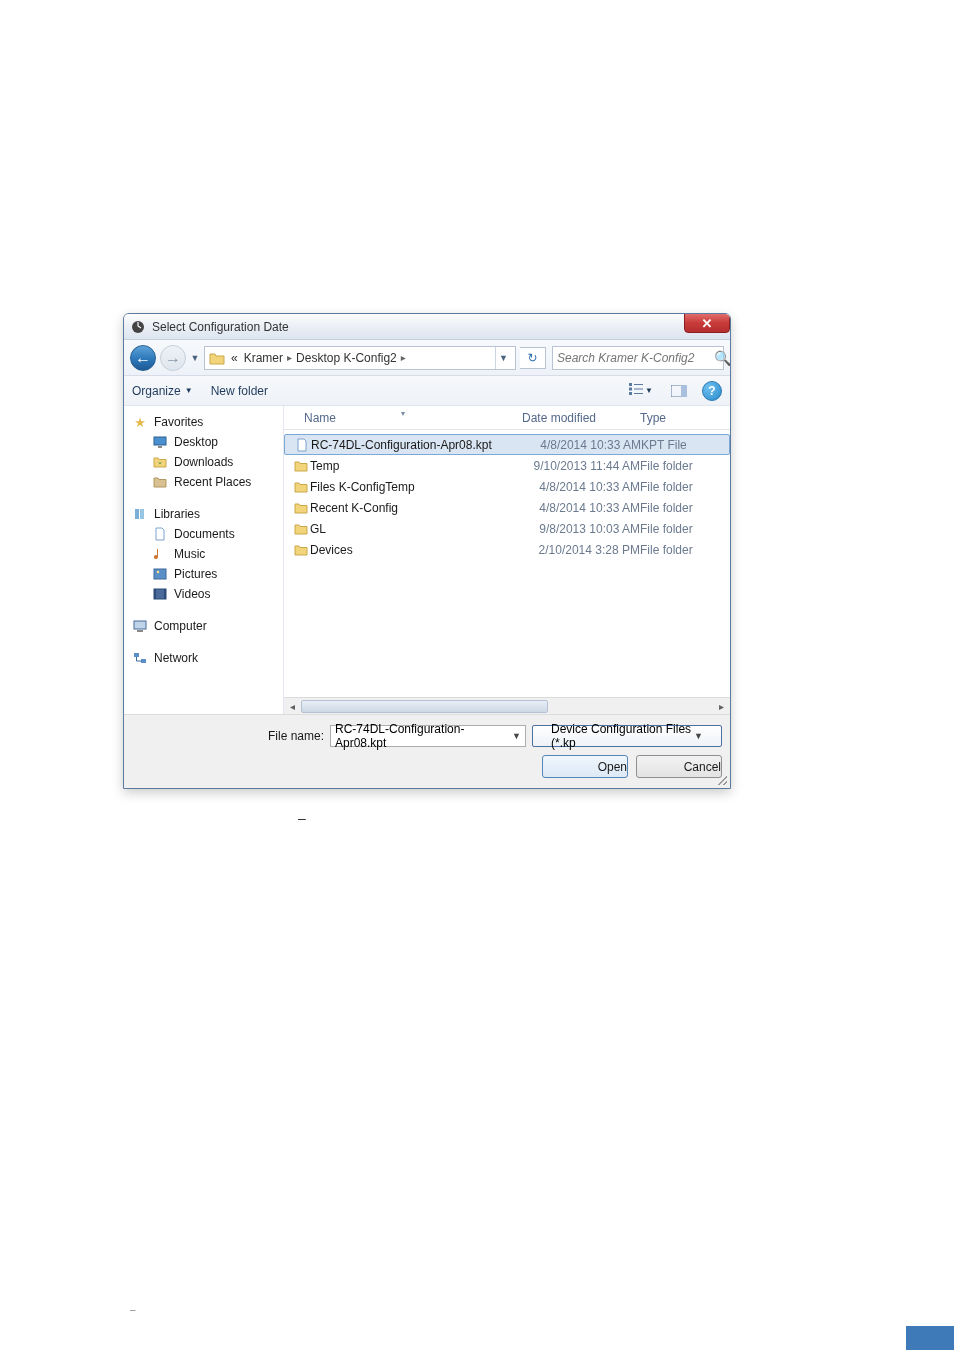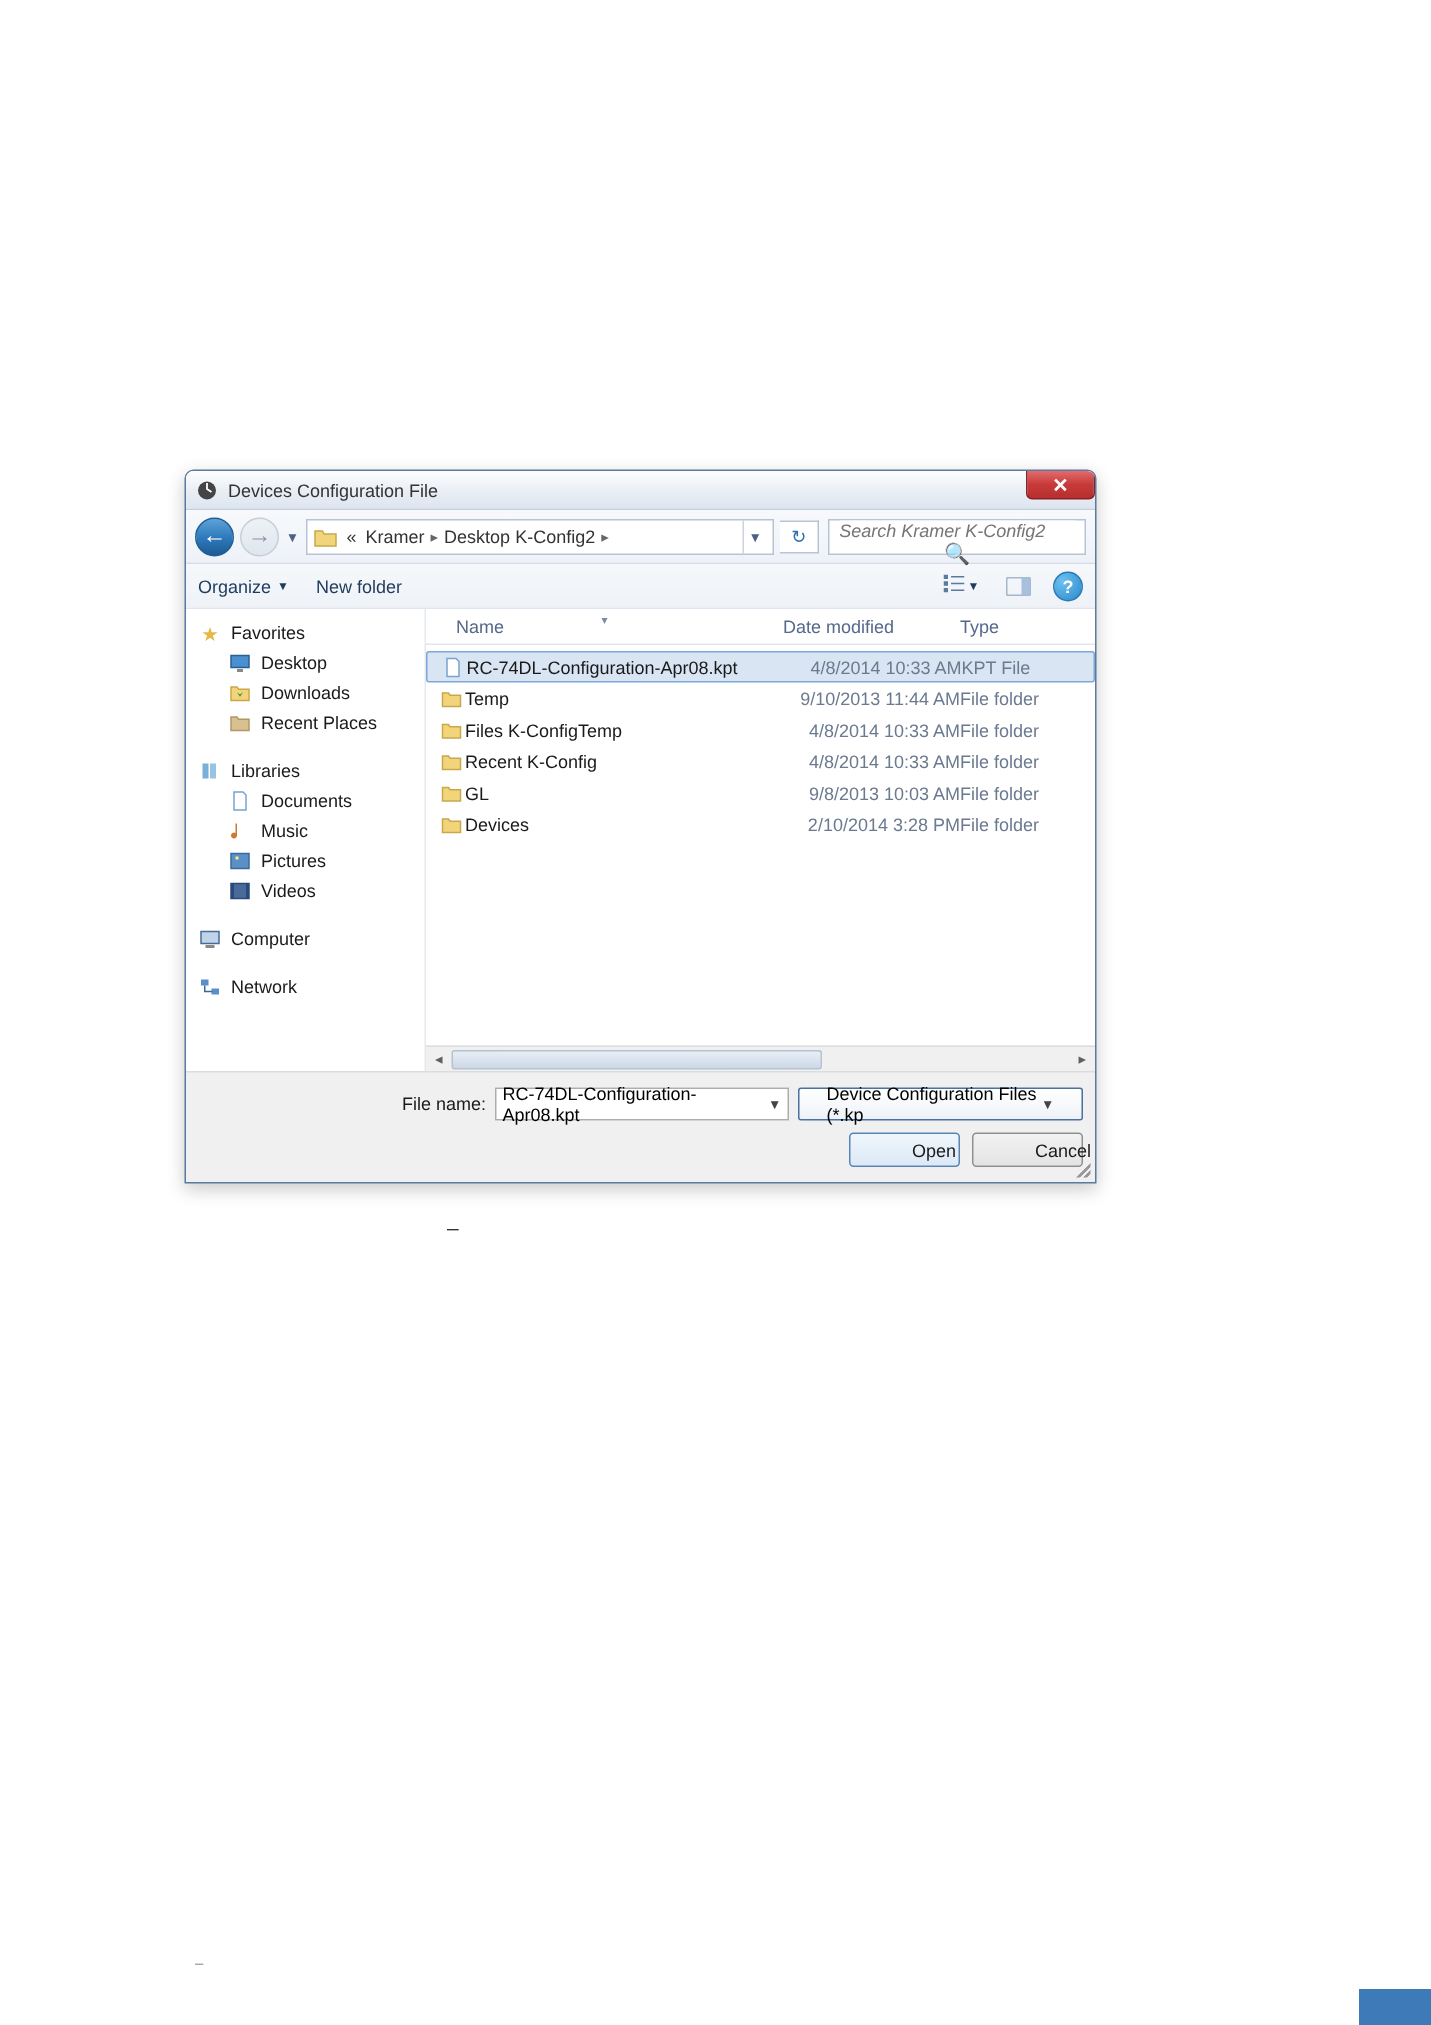--- a/index.html
+++ b/index.html
@@ -107,21 +107,20 @@
       display: flex; align-items: center; justify-content: center;
       color: #2f6fb0;
     }
     .search-box {
       width: 172px; height: 24px;
       border: 1px solid #b8c4d4;
       background: #fff;
       display: flex; align-items: center;
       padding: 0 4px;
       margin-left: 2px;
-      flex-direction: column;
     }
     .search-input {
       flex: 1; border: none; outline: none;
       font-style: italic; color: #888;
       font-size: 12px;
       font-family: inherit;
     }
     .search-icon { color: #3a6ca8; font-size: 14px; }
     .toolbar {
       height: 30px;
@@ -266,27 +265,26 @@
       background: linear-gradient(180deg, #fff, #eef2f8);
       display: flex; align-items: center;
       padding: 0 18px;
       border-radius: 2px;
     }
     .btn-row {
       display: flex; gap: 8px;
       justify-content: flex-end;
     }
     .win-btn {
-      width: 74px; height: 23px;
+      width: 86px; height: 23px;
       border: 1px solid #8e8f8f;
       border-radius: 3px;
       background: linear-gradient(180deg, #f2f2f2, #e3e3e3);
-      display: flex; align-items: center; justify-content: flex-start;
+      display: flex; align-items: center; justify-content: flex-end;
       color: #1a1a1a;
-      padding-left: 41px;
     }
     .win-btn.primary {
       border: 1px solid #5586b8;
       background: linear-gradient(180deg, #f0f6fc, #dce9f6);
     }
     .resize-grip {
       position: absolute;
       right: 3px; bottom: 3px;
       width: 12px; height: 12px;
       background:
@@ -318,21 +316,21 @@
 <body>
 
 <div class="dialog">
   <div class="titlebar">
     <span class="titlebar-icon">
       <svg width="16" height="16" viewBox="0 0 16 16">
           <circle cx="8" cy="8" r="6" fill="#444"></circle>
           <path d="M8 3v4l3 2" stroke="#fff" stroke-width="1.2" fill="none"></path>
         </svg>
     </span>
-    <span class="titlebar-title">Devices Configuration File</span>
+    <span class="titlebar-title">Select Configuration Date</span>
     <div class="close-btn">
       <span>✕</span>
     </div>
   </div>
 
   <div class="navbar">
     <div class="nav-arrow nav-back">
       <span>←</span>
     </div>
     <div class="nav-arrow nav-fwd">

